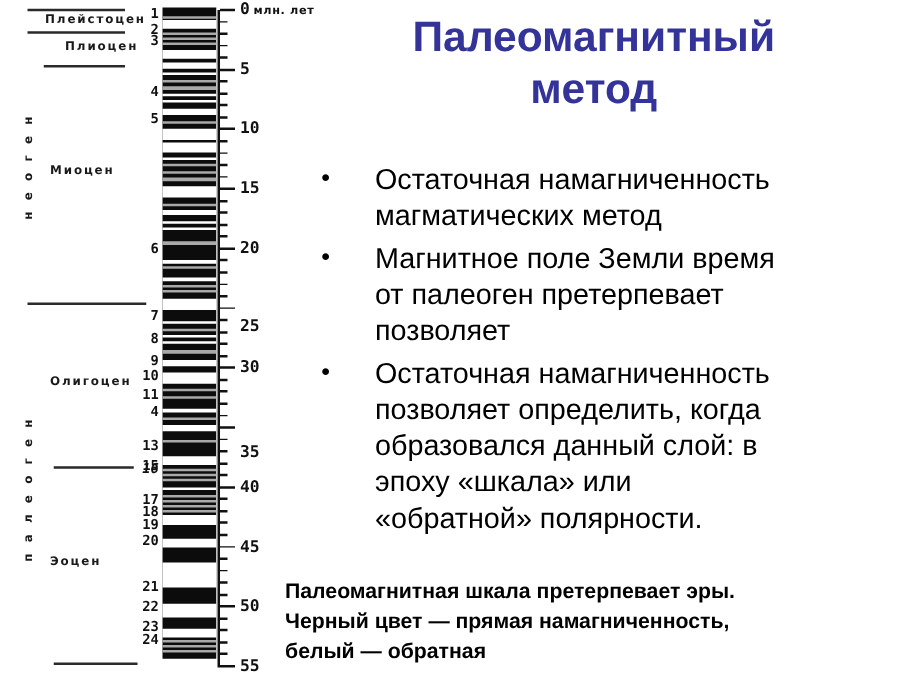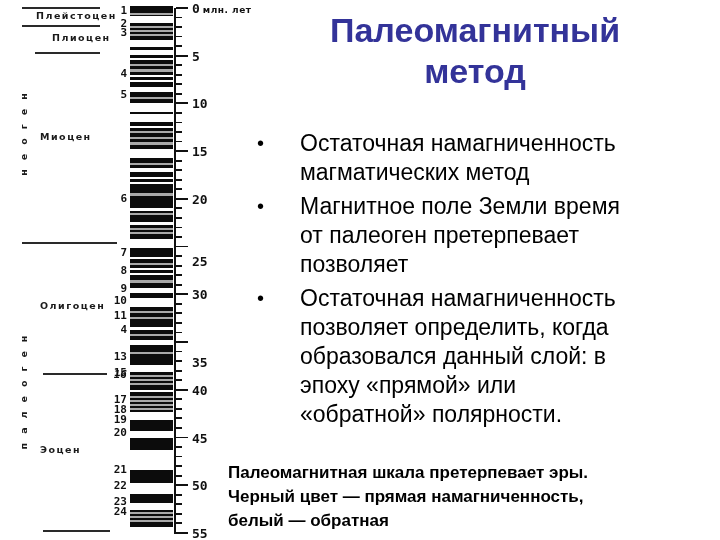--- a/index.html
+++ b/index.html
@@ -233,21 +233,21 @@
           <div class="bline">от палеоген претерпевает</div>
           <div class="bline">позволяет</div>
         </div>
       </div>
       <div class="bullet">
         <div class="dot">•</div>
         <div class="blines">
           <div class="bline"> Остаточная намагниченность</div>
           <div class="bline">позволяет определить, когда</div>
           <div class="bline">образовался данный слой: в</div>
-          <div class="bline">эпоху «прямой» или</div>
+          <div class="bline">эпоху «шкала» или</div>
           <div class="bline">«обратной» полярности.</div>
         </div>
       </div>
     </div>
 
   <div class="caption" id="caption">
       <div class="cline">Палеомагнитная шкала претерпевает эры.</div>
       <div class="cline">Черный цвет — прямая намагниченность,</div>
       <div class="cline">белый — обратная</div>
     </div>

